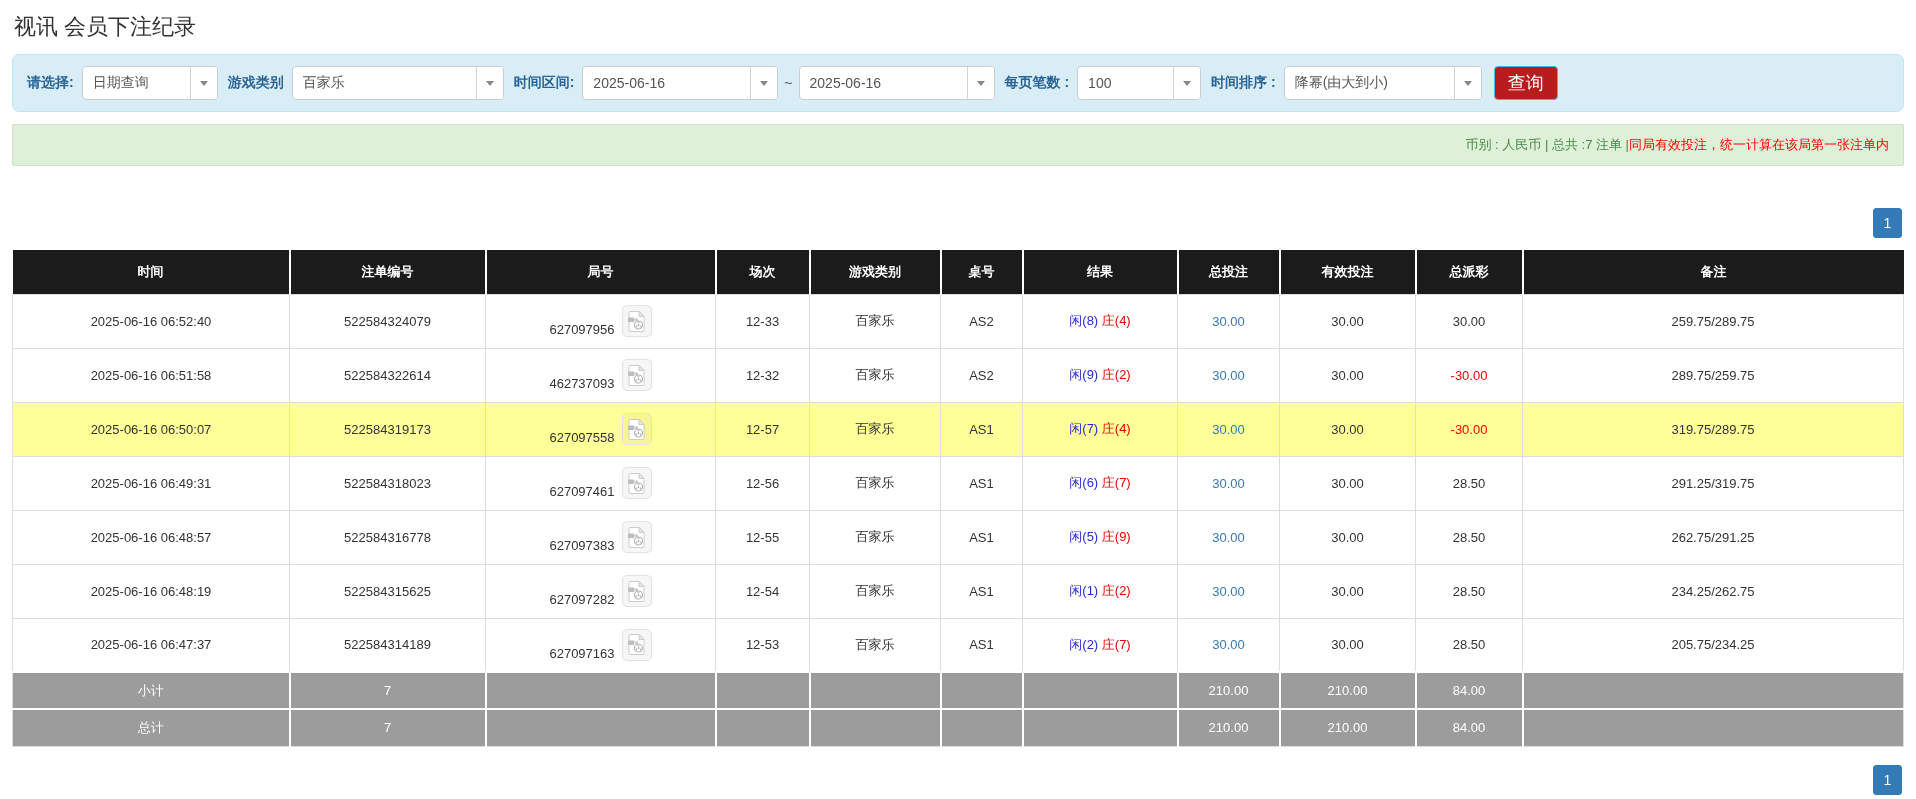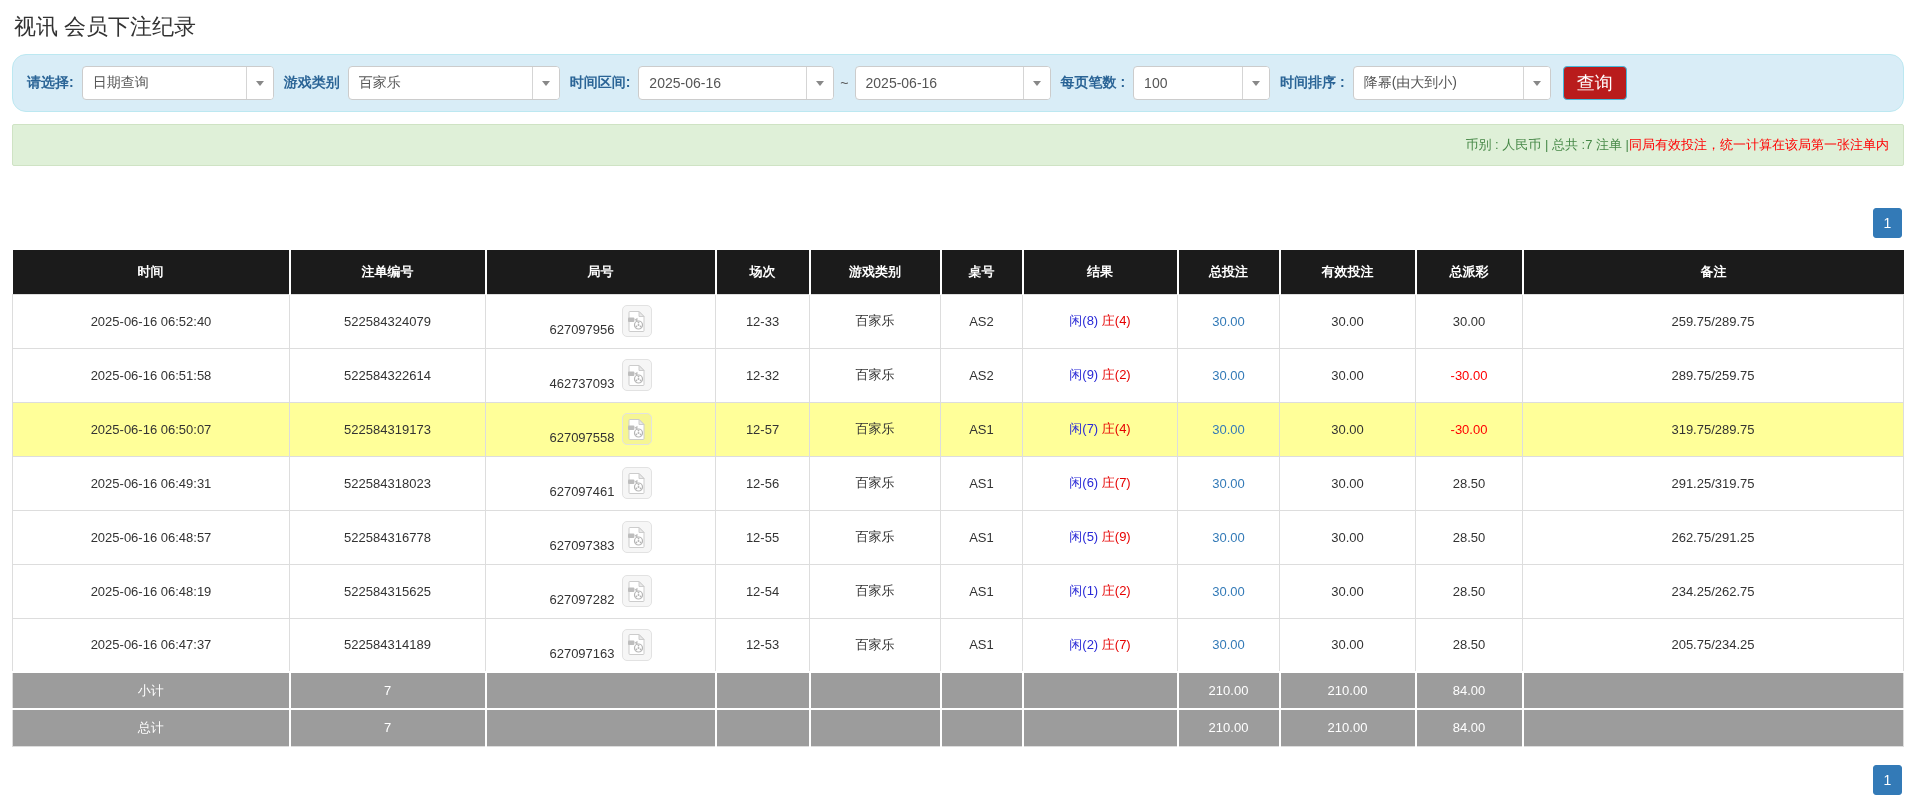--- a/index.html
+++ b/index.html
@@ -8,36 +8,36 @@
     width: 1916px; height: 799px; overflow: hidden;
     font-family: "Liberation Sans", "DejaVu Sans", sans-serif;
     color: #333;
   }
   .page { padding: 8px 12px 0 12px; }
 
   .page-title { font-size: 22px; font-weight: 500; color: #333; margin: 4px 2px 12px 2px; }
 
   
   .filter-panel {
-    background: #d9edf7; border: 1px solid #bce8f1; border-radius: 14px;
+    background: #d9edf7; border: 1px solid #bce8f1; border-radius: 7px;
     height: 58px; display: flex; align-items: center; padding: 0 12px;
     margin-bottom: 12px;
   }
   .filter-label { color: #2a6496; font-weight: bold; font-size: 14px; white-space: nowrap; margin: 0 8px 0 10px; }
   .filter-label:first-child { margin-left: 2px; }
   .selectbox {
     background: #fff; border: 1px solid #ccc; border-radius: 4px; height: 34px;
     display: flex; align-items: stretch; overflow: hidden; cursor: pointer;
   }
   .selectbox .sel-value { flex: 1; display: flex; align-items: center; padding: 0 10px; font-size: 14px; color: #555; white-space: nowrap; overflow: hidden; }
   .caret-box { width: 27px; border-left: 1px solid #d5d5d5; display: flex; align-items: center; justify-content: center; background: #fff; }
   .caret { width: 0; height: 0; border-left: 4px solid transparent; border-right: 4px solid transparent; border-top: 5px solid #888; }
   .tilde { color: #555; font-size: 14px; margin: 0 6px; }
-  .w-type { width: 192px; } .w-game { width: 212px; } .w-date { width: 196px; }
-  .w-size { width: 137px; } .w-sort { width: 198px; }
+  .w-type { width: 136px; } .w-game { width: 212px; } .w-date { width: 196px; }
+  .w-size { width: 124px; } .w-sort { width: 198px; }
   .search-btn {
     margin-left: 12px; background: #b91c1c; border: 1px solid #46b8da; color: #fff;
     font-size: 18px; border-radius: 4px; height: 34px; padding: 0 13px; cursor: pointer;
   }
 
   
   .summary-bar {
     background: #dff0d8; border: 1px solid #cfe3c4; border-radius: 2px;
     height: 42px; display: flex; align-items: center; justify-content: flex-end;
     padding: 0 14px; margin-bottom: 42px;

